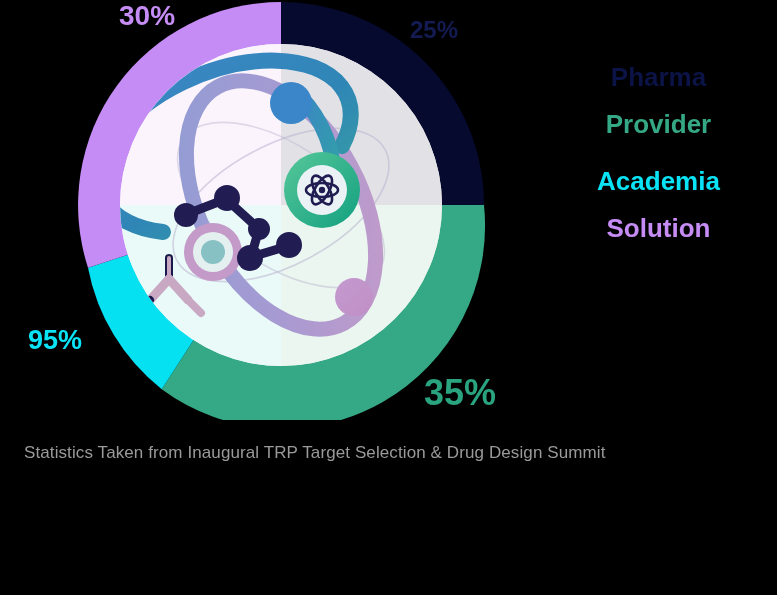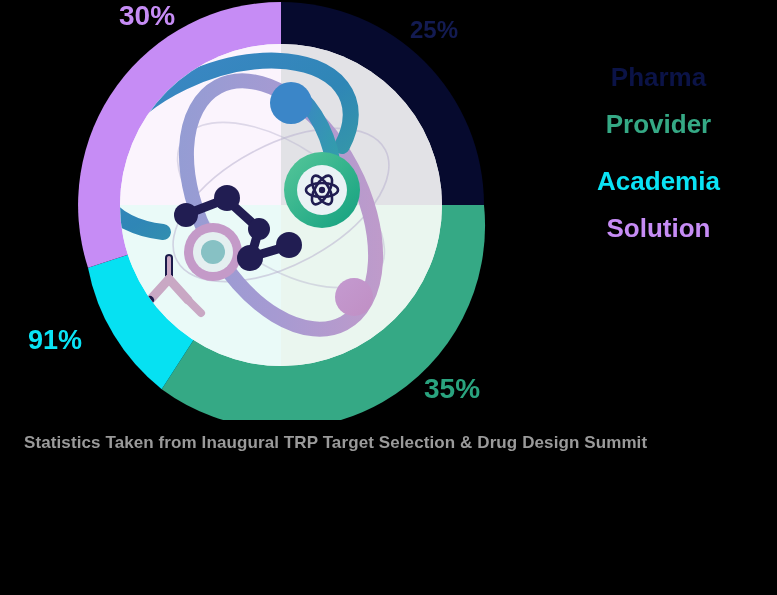--- a/index.html
+++ b/index.html
@@ -42,21 +42,21 @@
     font-family: "Liberation Sans", sans-serif;
     font-weight: bold;
     font-size: 26px;
     letter-spacing: 0px;
     white-space: nowrap;
     line-height: 1;
   }
   #pct-pharma   { left: 410px; top: 18px;  font-size: 24px; }
   #pct-solution { left: 119px; top: 2px;   font-size: 28px; }
   #pct-academia { left: 28px;  top: 327px; font-size: 27px; }
-  #pct-biotech  { left: 424px; top: 375px; font-size: 28px; }
+  #pct-biotech  { left: 424px; top: 375px; font-size: 36px; }
 
   
   #legend {
     position: absolute;
     left: 540px;
     top: 62px;
     width: 237px;
     text-align: center;
   }
   .legend-item {
@@ -71,27 +71,26 @@
   #legend-pharma   { margin-top: 0px;  }
   #legend-biotech  { margin-top: 17px; }
   #legend-academia { margin-top: 27px; }
   #legend-solution { margin-top: 17px; }
   .legend-line2 { display: block; }
 
   
   #caption {
     position: absolute;
     left: 24px;
-    top: 433px;
+    top: 443px;
     font-family: "Liberation Sans", sans-serif;
     font-size: 17px;
     color: #9a9a9a;
     white-space: nowrap;
     letter-spacing: 0.1px;
-    font-weight: bold;
   }
 </style>
 </head>
 <body>
 
 <div id="stage">
 
   <div id="chart-area">
     <svg id="pie-svg" width="540" height="420" viewBox="0 0 540 420">
       <defs>
@@ -198,21 +197,21 @@
           <circle cx="322" cy="190" r="3.2" fill="#211d52"></circle>
         </g>
 
       </g>
     </svg>
 
     <div class="pct-label" id="pct-solution" style="color:#c68cf5">30%</div>
 
     <div class="pct-label" id="pct-pharma" style="color:#131b52">25%</div>
 
-    <div class="pct-label" id="pct-academia" style="color:#0ae3f5">91%</div>
+    <div class="pct-label" id="pct-academia" style="color:#0ae3f5">95%</div>
 
     <div class="pct-label" id="pct-biotech" style="color:#2aa37f">35%</div>
   </div>
 
   <div id="legend">
     <div class="legend-item" id="legend-pharma" style="color:#0b1347">Pharma</div>
 
     <div class="legend-item" id="legend-biotech" style="color:#35a985">Provider</div>
 
     <div class="legend-item" id="legend-academia" style="color:#0ae3f5">Academia</div>

